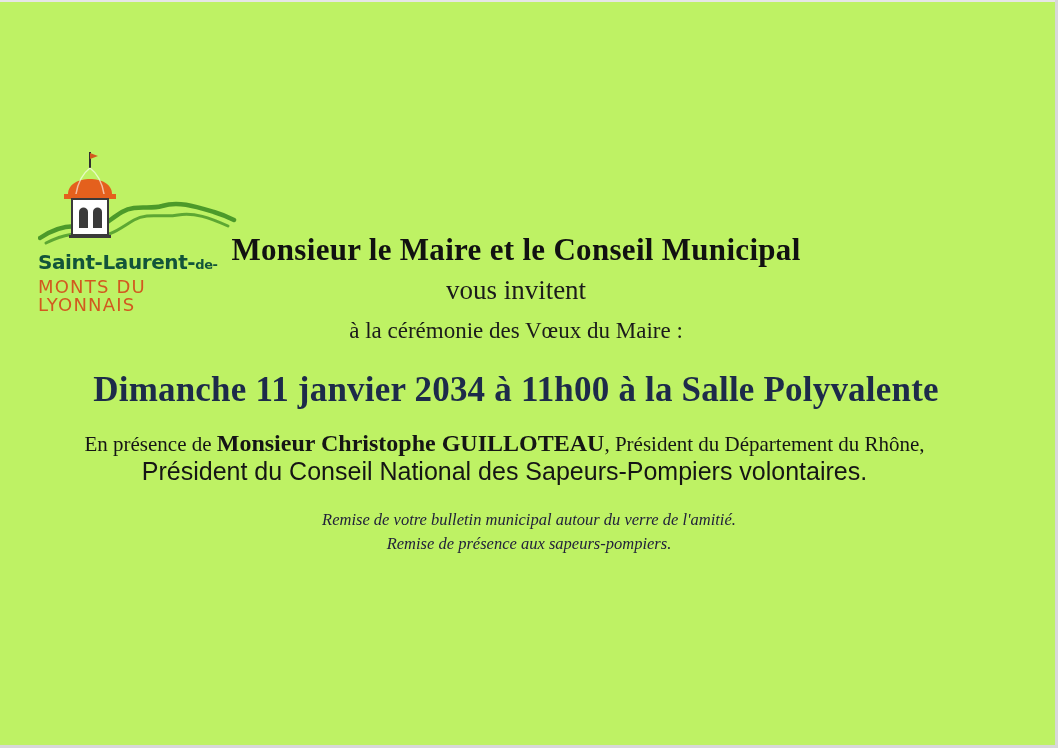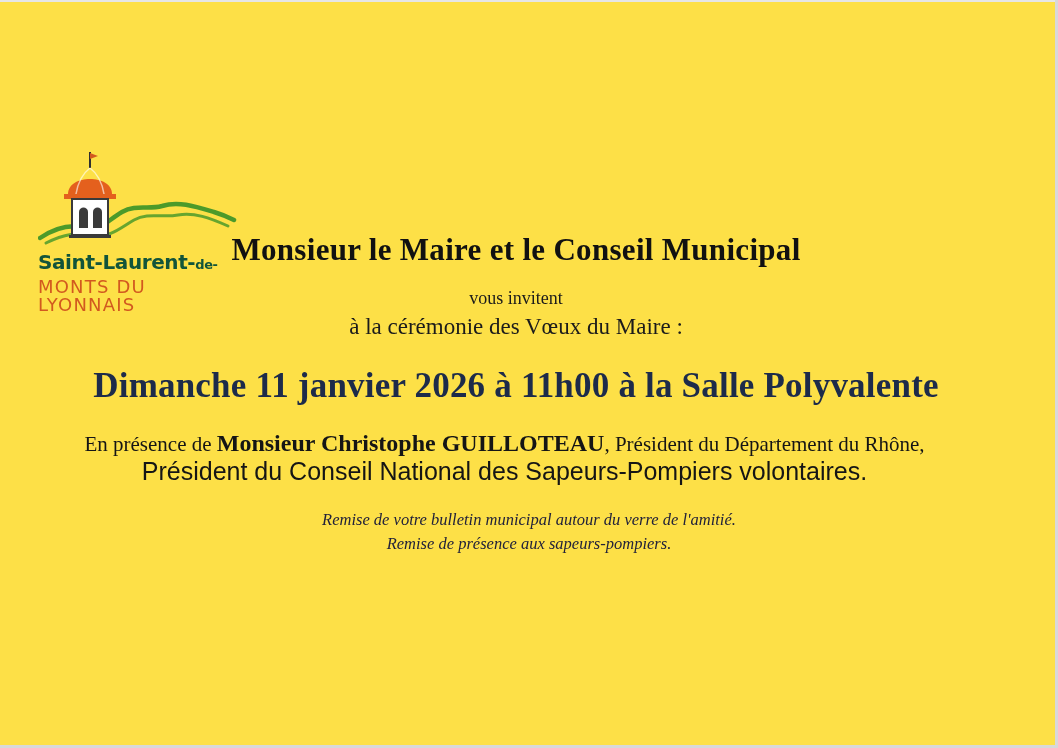--- a/index.html
+++ b/index.html
@@ -13,21 +13,21 @@
     overflow: hidden;
     font-family: "Liberation Serif", serif;
     color: #1a1a1a;
   }
 
   
   .page {
     position: relative;
     width: 1058px;
     height: 748px;
-    background: #fde047;
+    background: #bef264;
     box-sizing: border-box;
   }
   .scan-edge-right {
     position: absolute;
     top: 0;
     right: 0;
     width: 3px;
     height: 748px;
     background: #d8d8d8;
   }
@@ -100,29 +100,29 @@
   }
   .line-title {
     font-family: "Liberation Serif", serif;
     font-weight: bold;
     font-size: 31px;
     color: #111111;
     letter-spacing: 0.3px;
   }
   .line-sub1 {
     font-family: "Liberation Serif", serif;
-    font-size: 18px;
+    font-size: 27px;
     color: #1b1b1b;
-    margin-top: 20px;
+    margin-top: 7px;
   }
   .line-sub2 {
     font-family: "Liberation Serif", serif;
     font-size: 23px;
     color: #1b1b1b;
-    margin-top: 5px;
+    margin-top: 12px;
   }
   .line-date {
     font-family: "Liberation Serif", serif;
     font-weight: bold;
     font-size: 35px;
     color: #1d2b4a;
     margin-top: 26px;
     letter-spacing: 0.2px;
   }
 
@@ -204,21 +204,21 @@
         <span>Saint-Laurent-</span><span class="small">de-</span>
       </div>
       <div class="logo-line3">MONTS DU LYONNAIS</div>
     </div>
   </div>
 
   <div class="invite">
     <div class="line-title">Monsieur le Maire et le Conseil Municipal</div>
     <div class="line-sub1">vous invitent</div>
     <div class="line-sub2">à la cérémonie des Vœux du Maire :</div>
-    <div class="line-date">Dimanche 11 janvier 2026 à 11h00 à la Salle Polyvalente</div>
+    <div class="line-date">Dimanche 11 janvier 2034 à 11h00 à la Salle Polyvalente</div>
   </div>
 
   <div class="presence">
     <div class="presence-line1">
       <span>En présence de </span><span class="strong">Monsieur Christophe GUILLOTEAU</span><span>, Président du Département du Rhône,</span>
     </div>
     <div class="presence-line2">Président du Conseil National des Sapeurs-Pompiers volontaires.</div>
   </div>
 
   <div class="notes">

